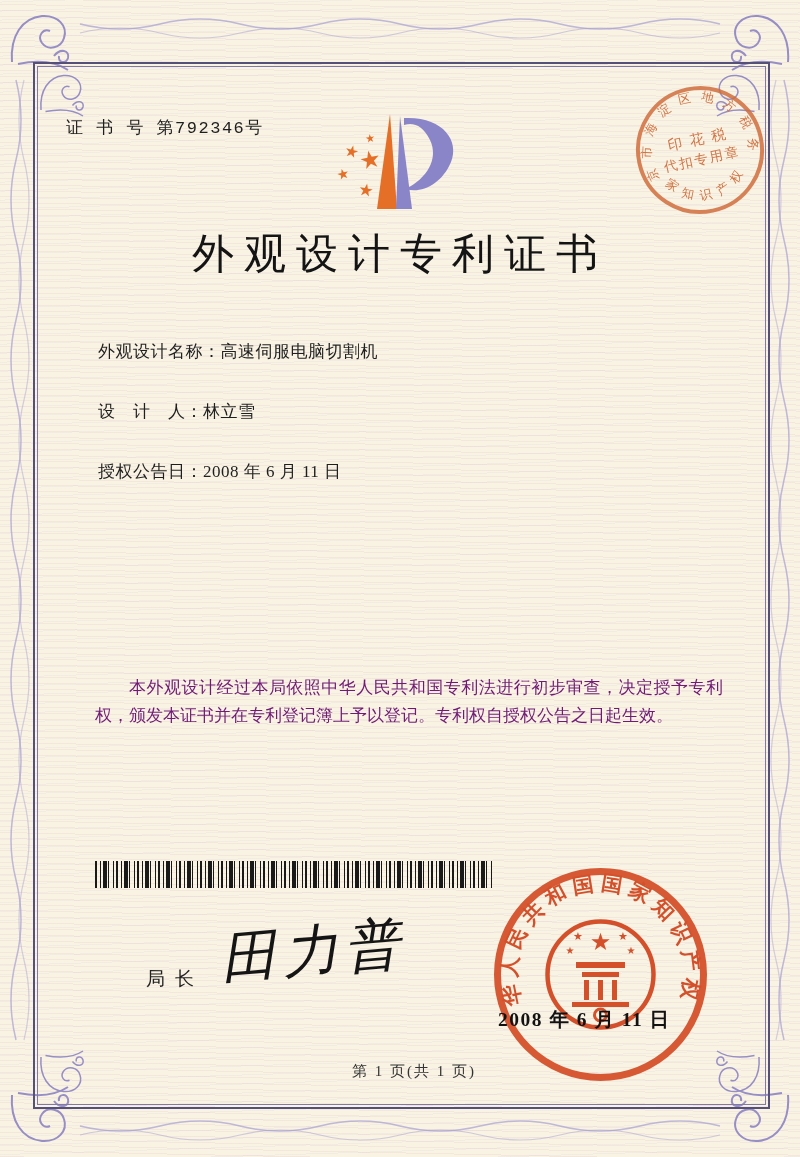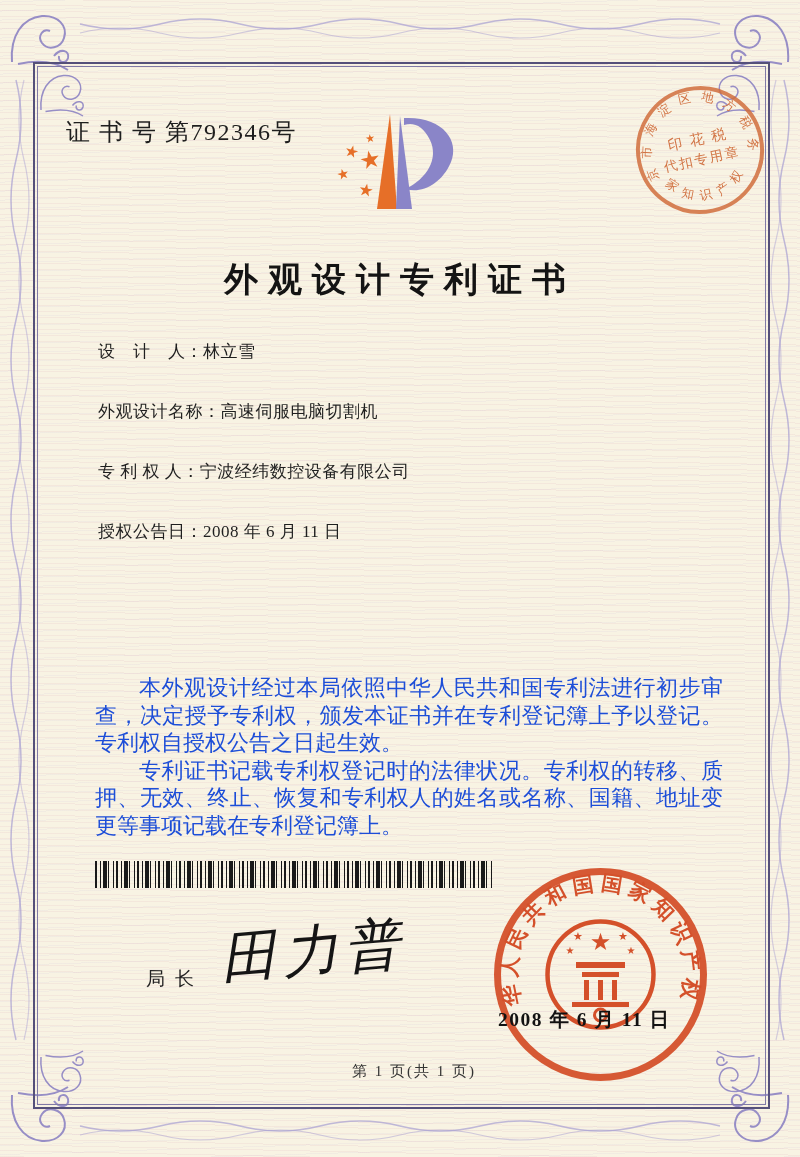--- a/index.html
+++ b/index.html
@@ -20,34 +20,34 @@
   .edge-deco{position:absolute;inset:0;pointer-events:none;}
   
   .frame{
     position:absolute;left:33px;top:62px;width:733px;height:1043px;
     border:2px solid #55507a;
   }
   .frame::before{
     content:"";position:absolute;inset:2px;border:1px solid #8079a6;
   }
   .cert-no{
-    left:66px;top:116px;font-size:24px;letter-spacing:1.5px;color:#1e1e1e;
+    left:66px;top:116px;font-size:17px;letter-spacing:1.5px;color:#1e1e1e;font-family:Liberation Mono, monospace;
   }
   .logo{left:322px;top:88px;width:170px;height:140px;}
   .title{
     left:0;top:226px;width:100%;text-align:center;
-    font-size:34px;font-weight:bold;letter-spacing:10px;color:#141414;margin-top:31px;
+    font-size:42px;font-weight:normal;letter-spacing:10px;color:#141414;
   }
   .fields{left:98px;top:340px;width:630px;}
   .field-row{height:60px;font-size:17px;letter-spacing:0.5px;white-space:nowrap;}
   .field-label{color:#1f1f1f;}
   .field-value{color:#1f1f1f;}
   .paragraphs{
     left:95px;top:674px;width:628px;
-    font-size:22px;line-height:27.5px;text-align:justify;color:#1d4ed8;
+    font-size:17px;line-height:27.5px;text-align:justify;color:#701a75;
   }
   .paragraphs p{margin:0;text-indent:2em;}
   .barcode{
     left:95px;top:861px;width:397px;height:27px;
     background-image:repeating-linear-gradient(90deg,
       #191919 0px,#191919 2px,transparent 2px,transparent 5px,
       #191919 5px,#191919 6px,transparent 6px,transparent 8px,
       #191919 8px,#191919 12px,transparent 12px,transparent 13px,
       #191919 13px,#191919 14px,transparent 14px,transparent 18px,
       #191919 18px,#191919 19px,transparent 19px,transparent 21px);
@@ -121,36 +121,32 @@
       <text x="21" y="91" font-size="14" transform="rotate(-14 21 86)">★</text>
       <text x="44" y="108" font-size="17" transform="rotate(10 44 102)">★</text>
     </g>
   </svg>
 </div>
 
 <div class="abs title">外观设计专利证书</div>
 
 <div class="abs fields">
   <div class="field-row">
-    <span class="field-label">设　计　人：</span><span class="field-value">林立雪</span>
-  </div>
-  <div class="field-row">
     <span class="field-label">外观设计名称：</span><span class="field-value">高速伺服电脑切割机</span>
   </div>
   <div class="field-row">
-    <span class="field-label">专 利 权 人：</span><span class="field-value">宁波经纬数控设备有限公司</span>
+    <span class="field-label">设　计　人：</span><span class="field-value">林立雪</span>
   </div>
   <div class="field-row">
     <span class="field-label">授权公告日：</span><span class="field-value">2008 年 6 月 11 日</span>
   </div>
 </div>
 
 <div class="abs paragraphs">
   <p>本外观设计经过本局依照中华人民共和国专利法进行初步审查，决定授予专利权，颁发本证书并在专利登记簿上予以登记。专利权自授权公告之日起生效。</p>
-  <p>专利证书记载专利权登记时的法律状况。专利权的转移、质押、无效、终止、恢复和专利权人的姓名或名称、国籍、地址变更等事项记载在专利登记簿上。</p>
 </div>
 
 <div class="abs barcode"></div>
 
 <div class="abs director-label">局长</div>
 <div class="abs signature-name">田力普</div>
 
 <div class="abs seal">
   <svg width="225" height="225" viewBox="0 0 225 225">
     <circle cx="112.5" cy="112.5" r="103" fill="none" stroke="#d4502a" stroke-width="7" opacity="0.95"></circle>

